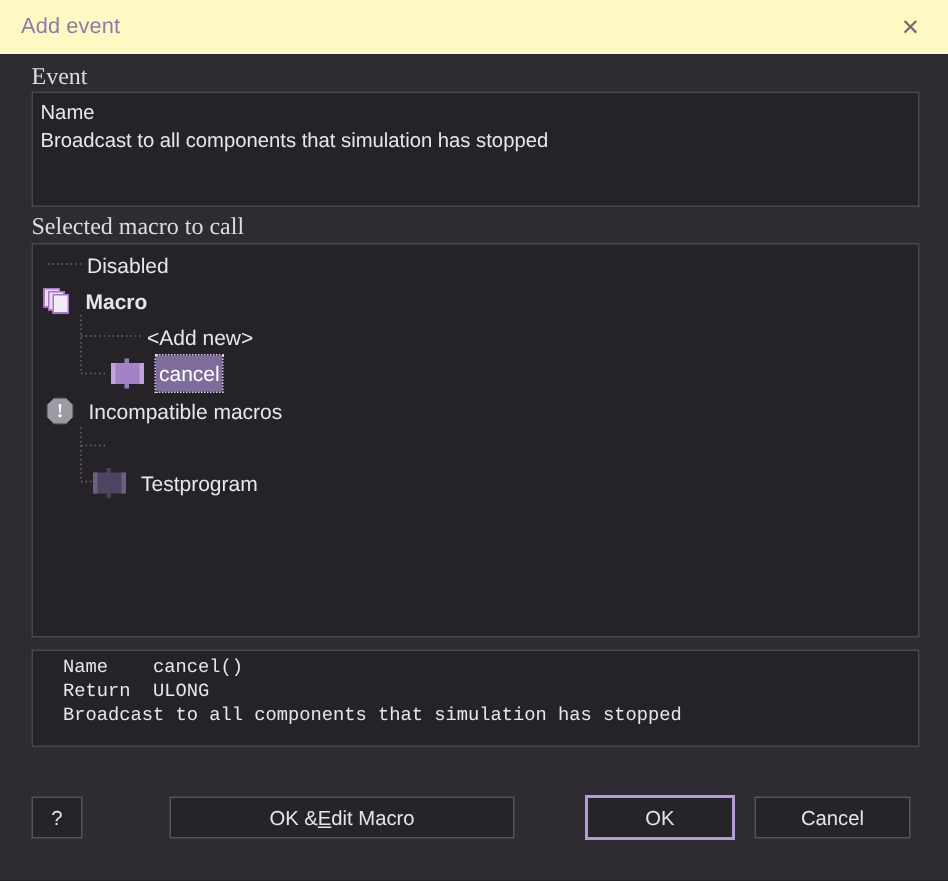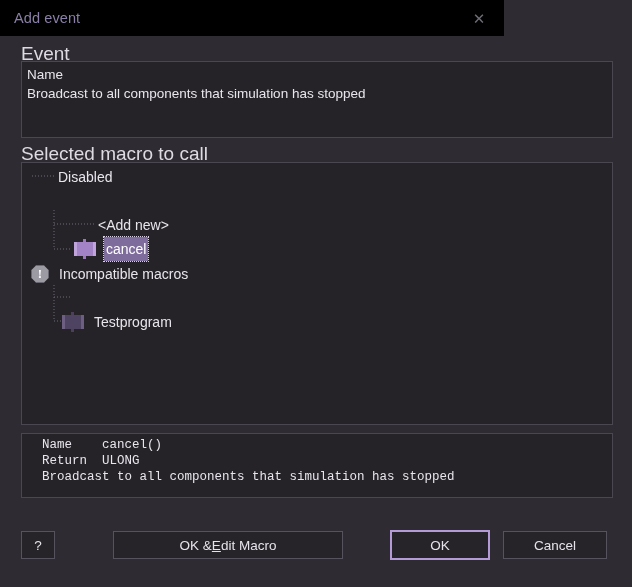--- a/index.html
+++ b/index.html
@@ -17,23 +17,23 @@
     height: 587px;
     background: #2e2b33;
     overflow: hidden;
     box-sizing: border-box;
   }
 
   
   .titlebar {
     position: absolute;
     left: 0; top: 0;
-    width: 504px;
+    width: 632px;
     height: 36px;
-    background: #000000;
+    background: #fef9c3;
     box-sizing: border-box;
   }
   .titlebar-title {
     position: absolute;
     left: 14px;
     top: 10px;
     font-size: 14.5px;
     color: #8a7fa8;
     letter-spacing: 0.1px;
     white-space: nowrap;
@@ -48,23 +48,24 @@
     font-size: 15px;
     line-height: 22px;
     text-align: center;
     cursor: pointer;
     user-select: none;
   }
 
   
   .grouplabel {
     position: absolute;
-    font-size: 19px;
+    font-size: 16px;
     color: #dedbe3;
     white-space: nowrap;
+    font-family: Liberation Serif, serif;
   }
 
   
   .eventbox {
     position: absolute;
     left: 21px;
     top: 61px;
     width: 592px;
     height: 77px;
     background: #252328;
@@ -270,20 +271,28 @@
 
       <line x1="32" y1="134" x2="48" y2="134" stroke="#6d6a75" stroke-width="1" stroke-dasharray="1 2"></line>
 
       <line x1="32" y1="158" x2="48" y2="158" stroke="#6d6a75" stroke-width="1" stroke-dasharray="1 2"></line>
     </svg>
 
     <div class="treerow" id="row-0" style="left:36px; top:2px;text-align:center;">
       <span class="treelabel">Disabled</span>
     </div>
 
+    <div class="treerow" id="row-1" style="left:7px; top:26px;">
+      <span class="ic ic-macro-stack">
+        <i class="p1"></i>
+          <i class="p2"></i>
+          <i class="p3"></i>
+      </span>
+      <span class="treelabel bold" style="margin-left:8px;">Macro</span>
+    </div>
 
     <div class="treerow" id="row-2" style="left:76px; top:50px;text-align:right;">
       <span class="treelabel">&lt;Add new&gt;</span>
     </div>
 
     <div class="treerow" id="row-3" style="left:50px; top:74px;">
       <span class="ic ic-block">
         <span class="bar"></span>
           <span class="body"></span>
       </span>

